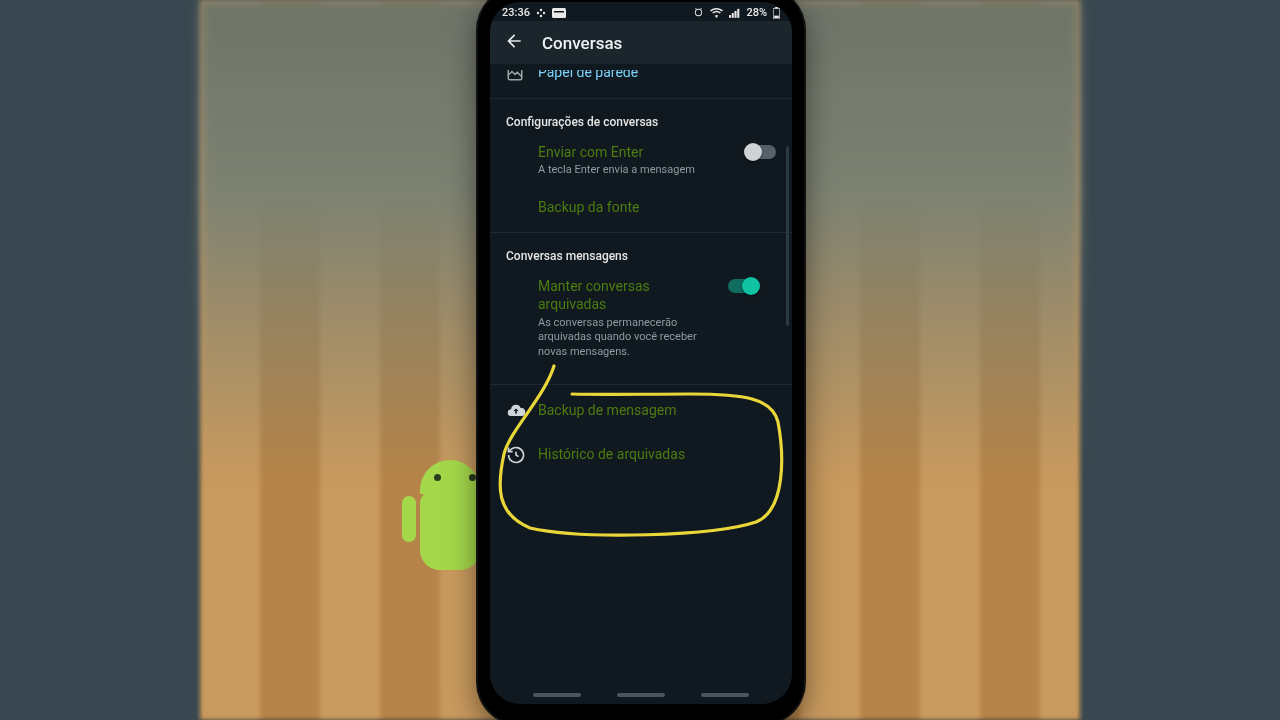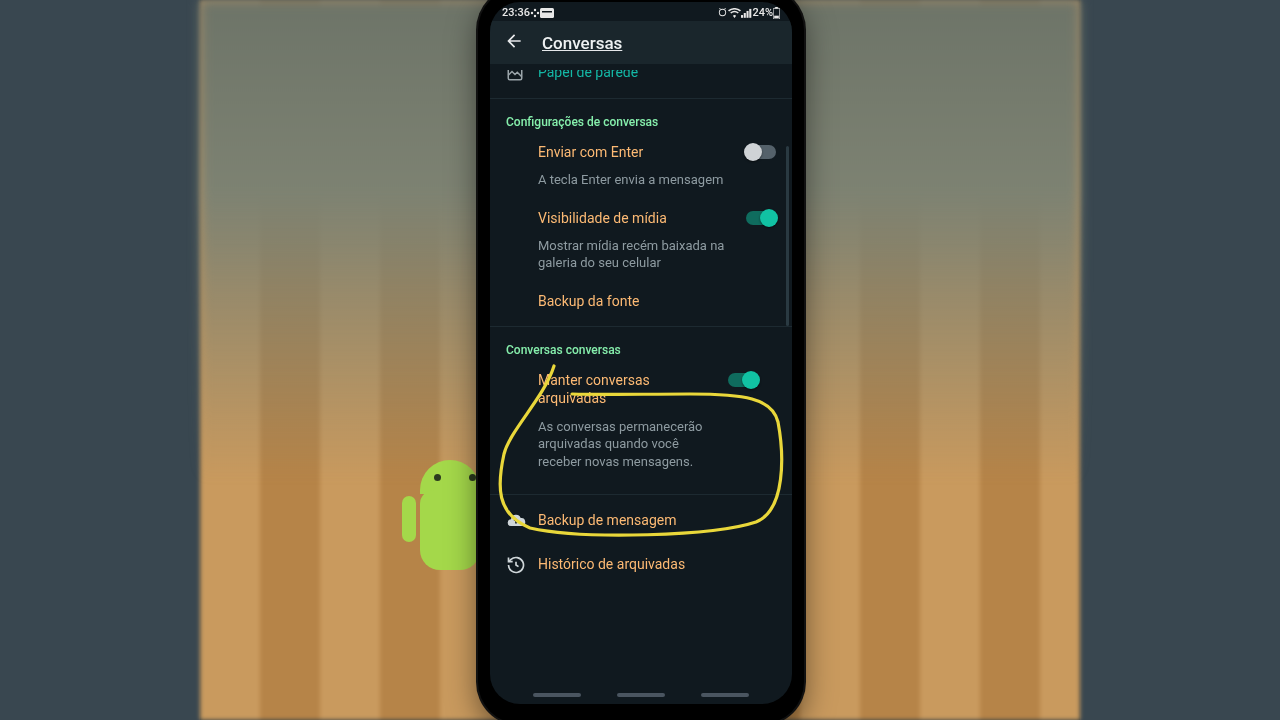--- a/index.html
+++ b/index.html
@@ -17,44 +17,44 @@
   .android .body{position:absolute;left:0;top:30px;width:60px;height:80px;background:#a4d84a;border-radius:14px 14px 20px 20px;}
   .android .head{position:absolute;left:0;top:0;width:60px;height:34px;background:#a4d84a;border-radius:30px 30px 0 0;}
   .android .eye{position:absolute;top:14px;width:7px;height:7px;background:#2b3a1f;border-radius:50%;}
   .android .eye.l{left:14px;} .android .eye.r{right:14px;}
   .android .arm{position:absolute;top:36px;width:14px;height:46px;background:#a4d84a;border-radius:8px;}
   .android .arm.l{left:-18px;} .android .arm.r{right:-18px;}
 
   .phone{position:absolute;left:478px;top:-12px;width:326px;height:736px;background:#000;border-radius:42px;box-shadow:0 0 0 2px #111, 0 10px 30px rgba(0,0,0,.5);}
   .screen{position:absolute;left:12px;right:12px;top:14px;bottom:20px;background:#10191f;border-radius:30px;overflow:hidden;color:#e6e8ea;}
   .statusbar{display:flex;justify-content:space-between;align-items:center;padding:4px 12px 2px;font-size:11px;color:#e8e8e8;font-weight:500;}
-  .statusbar .left,.statusbar .right{display:flex;align-items:center;}
+  .statusbar .left,.statusbar .right{display:flex;align-items:center;gap:6px;}
   .ico{display:inline-flex;align-items:center;justify-content:center;}
-  .appbar{display:flex;align-items:center;gap:18px;padding:10px 14px;background:#1a262c;text-decoration:underline;}
+  .appbar{display:flex;align-items:center;gap:18px;padding:10px 14px;background:#1a262c;}
   .appbar .title{font-size:17px;font-weight:500;color:#eef1f2;}
   .back-arrow{font-size:20px;line-height:1;color:#e6e8ea;}
   .content{position:absolute;left:0;right:0;top:68px;bottom:0;overflow:hidden;}
   .row{display:flex;align-items:flex-start;padding:10px 16px;}
   .row .icon-col{width:32px;display:flex;justify-content:flex-start;color:#9aa4a9;}
   .row .text-col{flex:1;min-width:0;}
   .row .ctrl-col{width:40px;display:flex;justify-content:flex-end;align-items:flex-start;padding-top:2px;}
-  .title-line{font-size:14px;color:#fdba74;line-height:1.3;}
-  .sub-line{font-size:13px;color:#8e9ba1;margin-top:10px;line-height:1.35;}
+  .title-line{font-size:14px;color:#4d7c0f;line-height:1.3;}
+  .sub-line{font-size:11px;color:#8e9ba1;margin-top:2px;line-height:1.35;}
   .section-label{font-size:12px;font-weight:500;padding:10px 16px 4px;}
-  .section-label.teal{color:#86efac;}
+  .section-label.teal{color:#e5e5e5;}
   .divider{height:1px;background:#1d2a31;margin:6px 0;}
   .indent{padding-left:48px;}
   .toggle{position:relative;width:30px;height:14px;border-radius:8px;}
   .toggle .track{position:absolute;inset:0;border-radius:8px;}
   .toggle .knob{position:absolute;top:-2px;width:18px;height:18px;border-radius:50%;box-shadow:0 1px 2px rgba(0,0,0,.5);}
   .toggle.off .track{background:#54616a;}
   .toggle.off .knob{left:-2px;background:#cfd3d6;}
   .toggle.on .track{background:#0f6c5e;}
   .toggle.on .knob{right:-2px;background:#11c2a3;}
-  .cut{color:#14b8a6;font-size:14px;}
+  .cut{color:#7dd3fc;font-size:14px;}
 
   .highlight{position:absolute;pointer-events:none;}
   .highlight svg{overflow:visible;}
 
   .navbar{position:absolute;left:0;right:0;bottom:0;height:18px;display:flex;justify-content:center;gap:36px;align-items:center;}
   .navbar .navbtn{width:48px;height:4px;background:#4a5560;border-radius:2px;}
 
   .scroll-ind{position:absolute;right:3px;top:76px;width:3px;height:180px;background:#2a3a42;border-radius:2px;}
 </style>
 </head>
@@ -108,21 +108,21 @@
             </svg>
         </span>
         <span class="ico">
           <svg width="11" height="10" viewBox="0 0 16 14" fill="#e8e8e8">
               <rect x="0" y="10" width="3" height="4"></rect>
               <rect x="4" y="7" width="3" height="7"></rect>
               <rect x="8" y="4" width="3" height="10"></rect>
               <rect x="12" y="1" width="3" height="13"></rect>
             </svg>
         </span>
-        <span>24%</span>
+        <span>28%</span>
         <span class="ico">
           <svg width="7" height="12" viewBox="0 0 10 18">
               <rect x="3" y="0" width="4" height="2" fill="#e8e8e8"></rect>
               <rect x="0" y="2" width="10" height="16" rx="1.5" fill="none" stroke="#e8e8e8" stroke-width="1.4"></rect>
               <rect x="1.5" y="13" width="7" height="3.5" fill="#e8e8e8"></rect>
             </svg>
         </span>
       </div>
     </div>
 
@@ -162,42 +162,30 @@
           <div class="sub-line">A tecla Enter envia a mensagem</div>
         </div>
         <div class="ctrl-col">
           <div class="toggle off">
               <div class="track"></div>
               <div class="knob"></div>
             </div>
         </div>
       </div>
 
+
       <div class="row indent">
         <div class="text-col">
-          <div class="title-line">Visibilidade de mídia</div>
-          <div class="sub-line">Mostrar mídia recém baixada na galeria do seu celular</div>
-        </div>
-        <div class="ctrl-col">
-          <div class="toggle on">
-              <div class="track"></div>
-              <div class="knob"></div>
-            </div>
-        </div>
-      </div>
-
-      <div class="row indent">
-        <div class="text-col">
           <div class="title-line">Backup da fonte</div>
         </div>
       </div>
 
       <div class="divider"></div>
 
-      <div class="section-label teal">Conversas conversas</div>
+      <div class="section-label teal">Conversas mensagens</div>
 
       <div class="row indent">
         <div class="text-col" style="max-width:180px">
           <div class="title-line">Manter conversas arquivadas</div>
           <div class="sub-line">As conversas permanecerão arquivadas quando você receber novas mensagens.</div>
         </div>
         <div class="ctrl-col">
           <div class="toggle on">
               <div class="track"></div>
               <div class="knob"></div>

